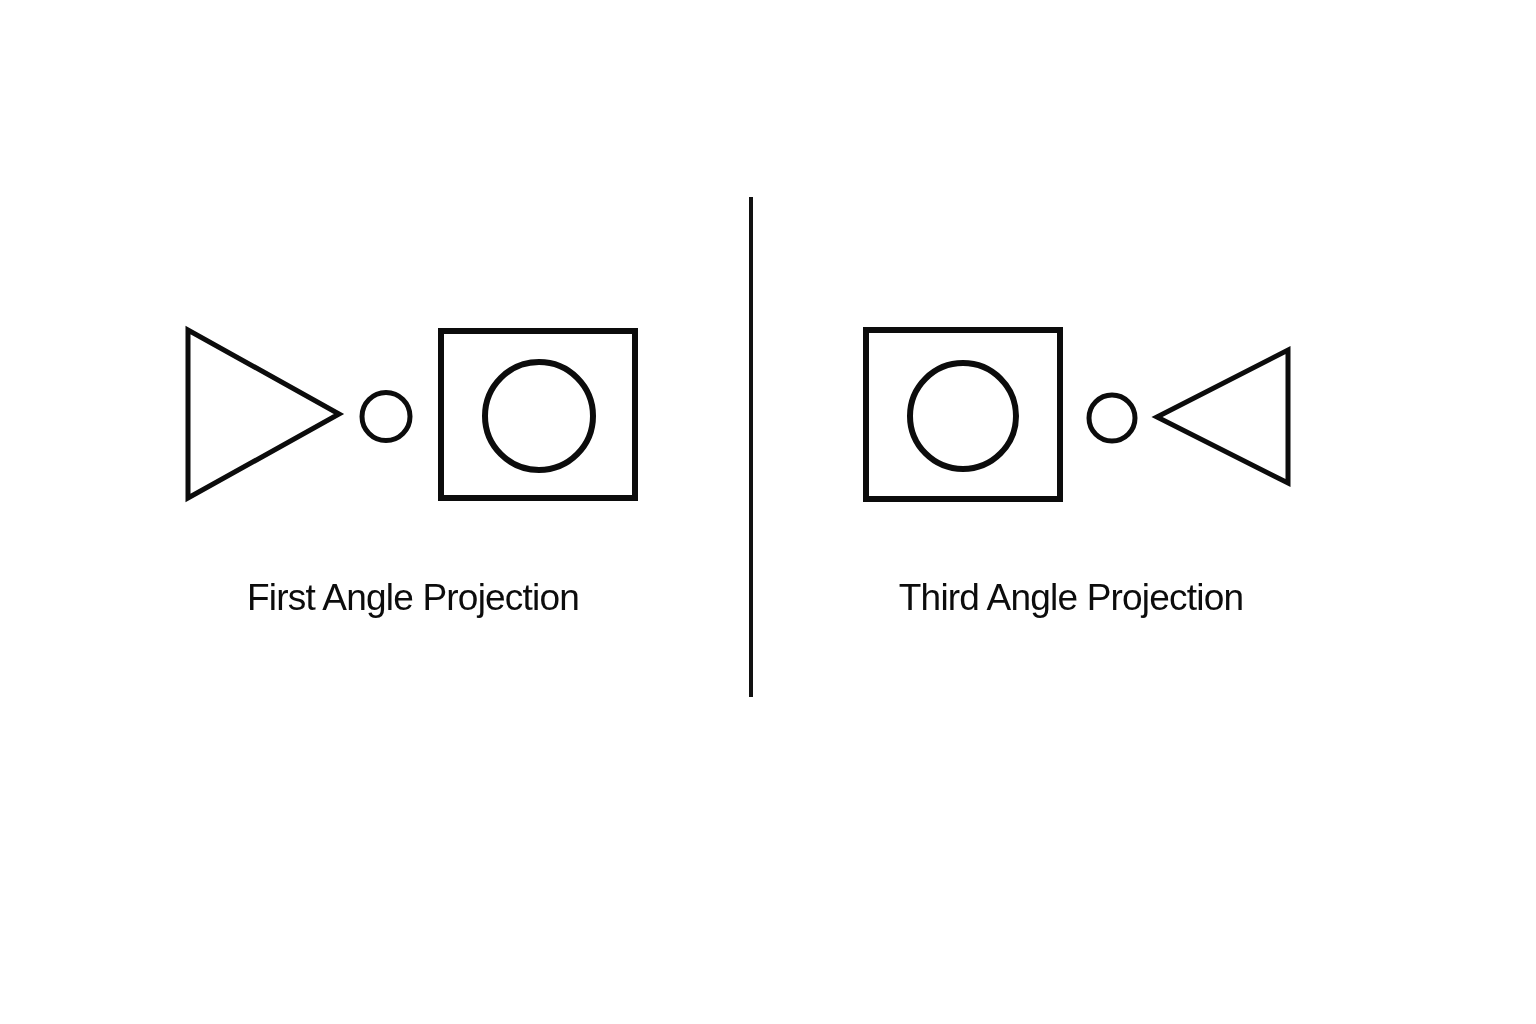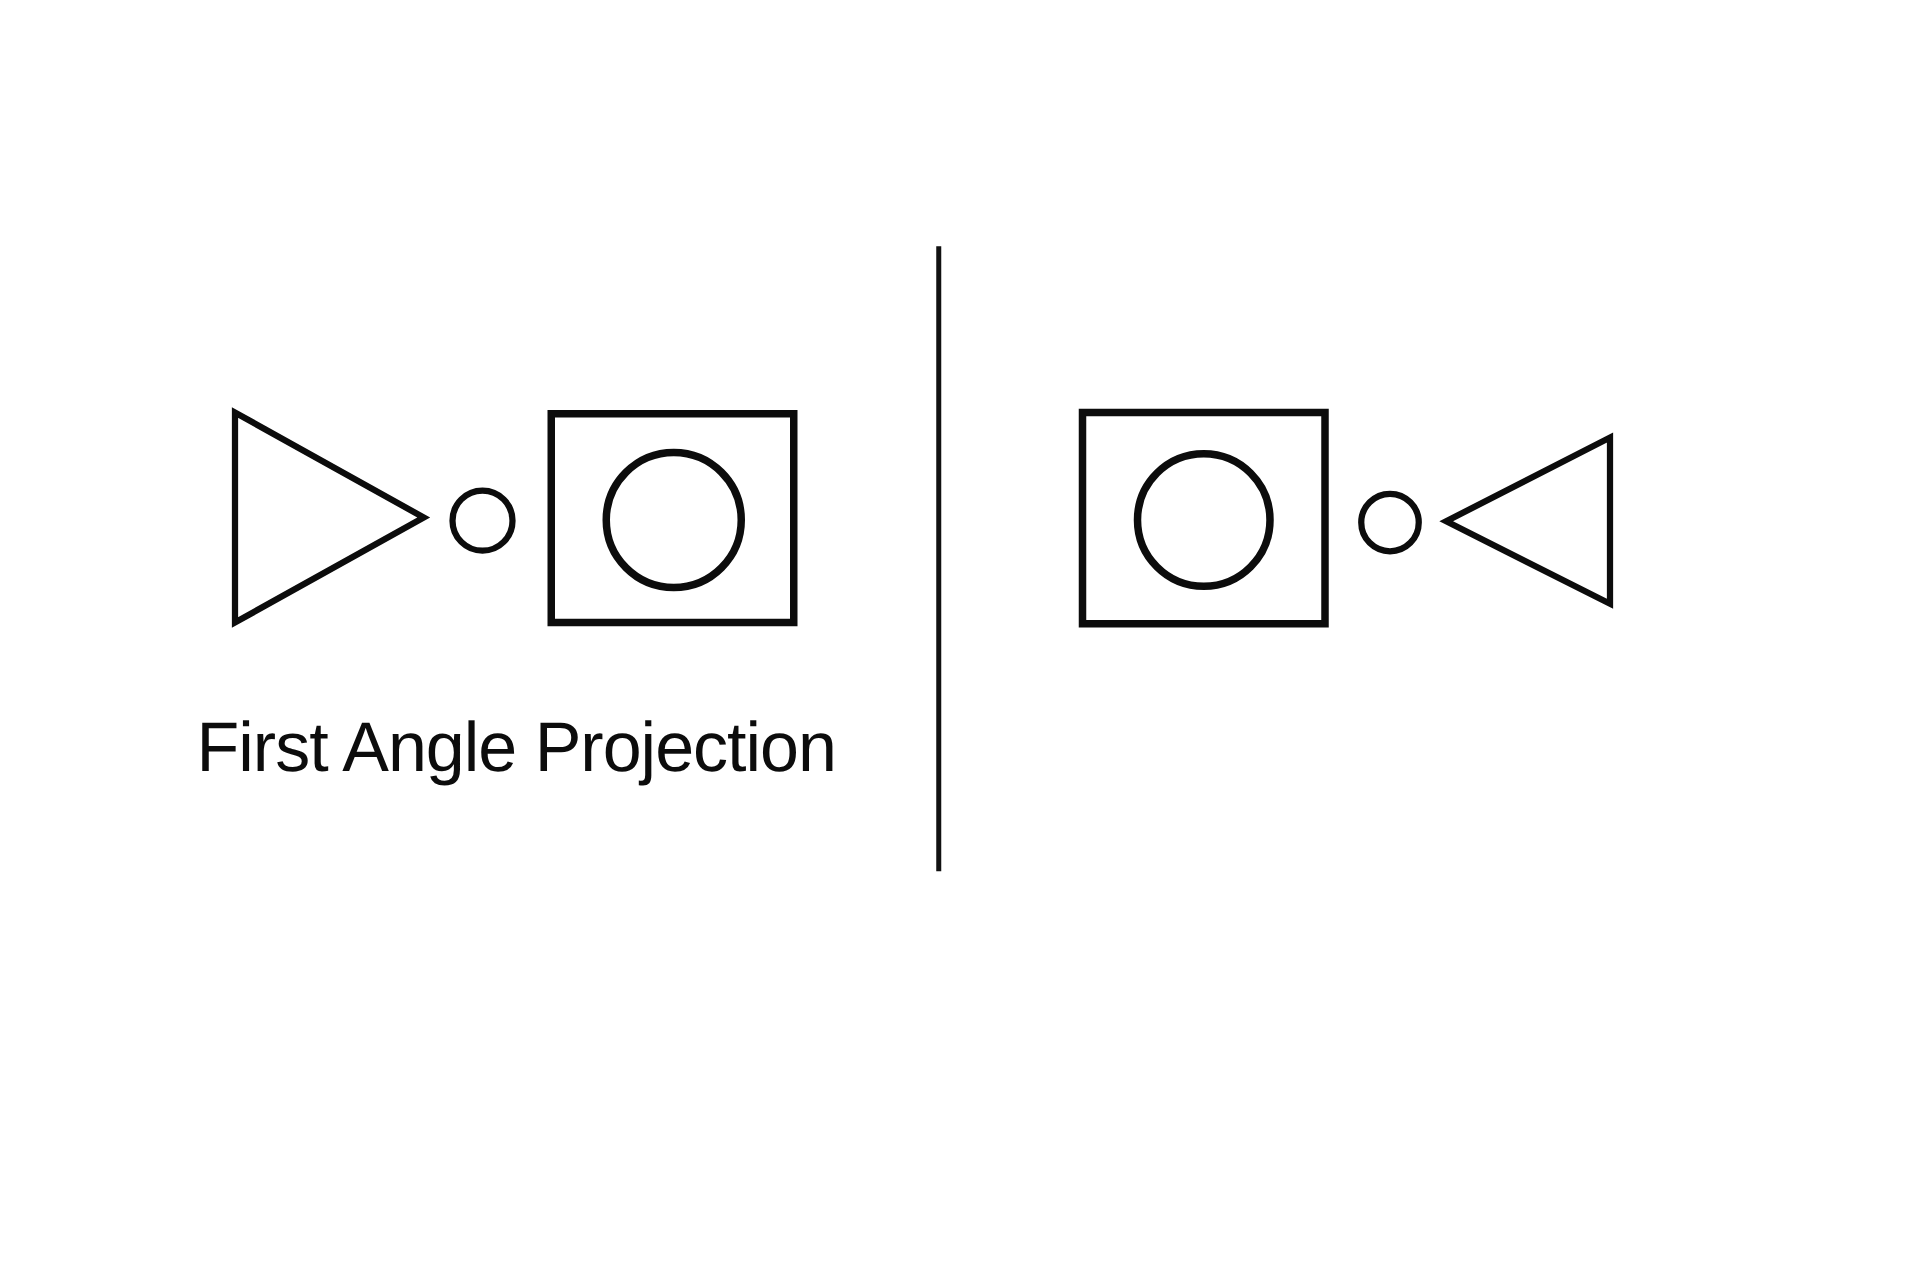--- a/index.html
+++ b/index.html
@@ -25,21 +25,21 @@
     left: 749px;
     top: 197px;
     width: 4px;
     height: 500px;
     background: #111111;
   }
   .label {
     position: absolute;
     top: 575px;
     transform: translateX(-50%);
-    font-size: 56px;
+    font-size: 37px;
     line-height: 45px;
     letter-spacing: -0.8px;
     color: #0c0c0c;
     white-space: nowrap;
   }
   .label-left  { left: 413px; }
   .label-right { left: 1071px; }
 </style>
 </head>
 <body>
@@ -60,14 +60,15 @@
       <circle cx="963" cy="416" r="53" fill="none" stroke-width="6" stroke="#0c0c0c"></circle>
       <circle cx="1112" cy="418" r="23" fill="none" stroke-width="5" stroke="#0c0c0c"></circle>
       <polygon points="1288,350 1288,483 1157,417" fill="none" stroke-width="5" stroke-linejoin="miter" stroke="#0c0c0c"></polygon>
     </g>
   </svg>
 
   <div class="divider"></div>
 
   <div class="label label-left">First Angle Projection</div>
 
+  <div class="label label-right">Third Angle Projection</div>
 
 </div>
 
 </body></html>

